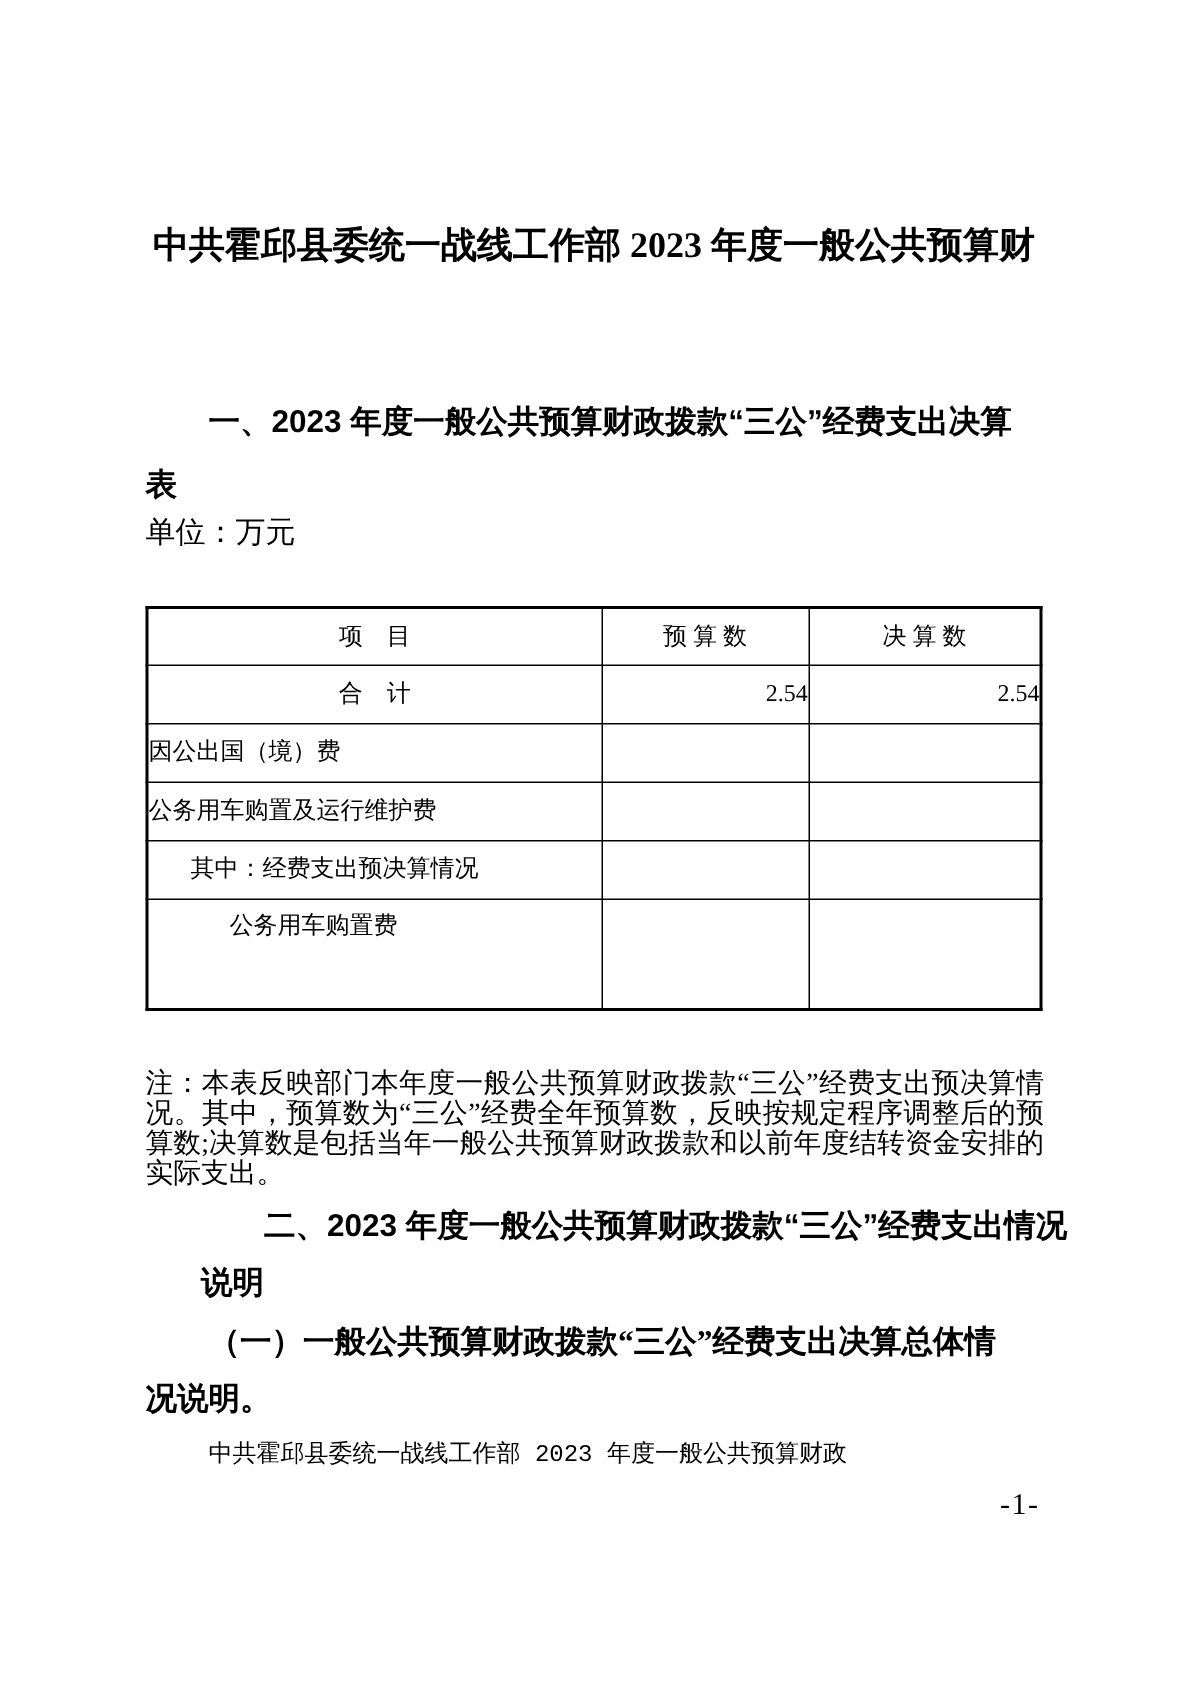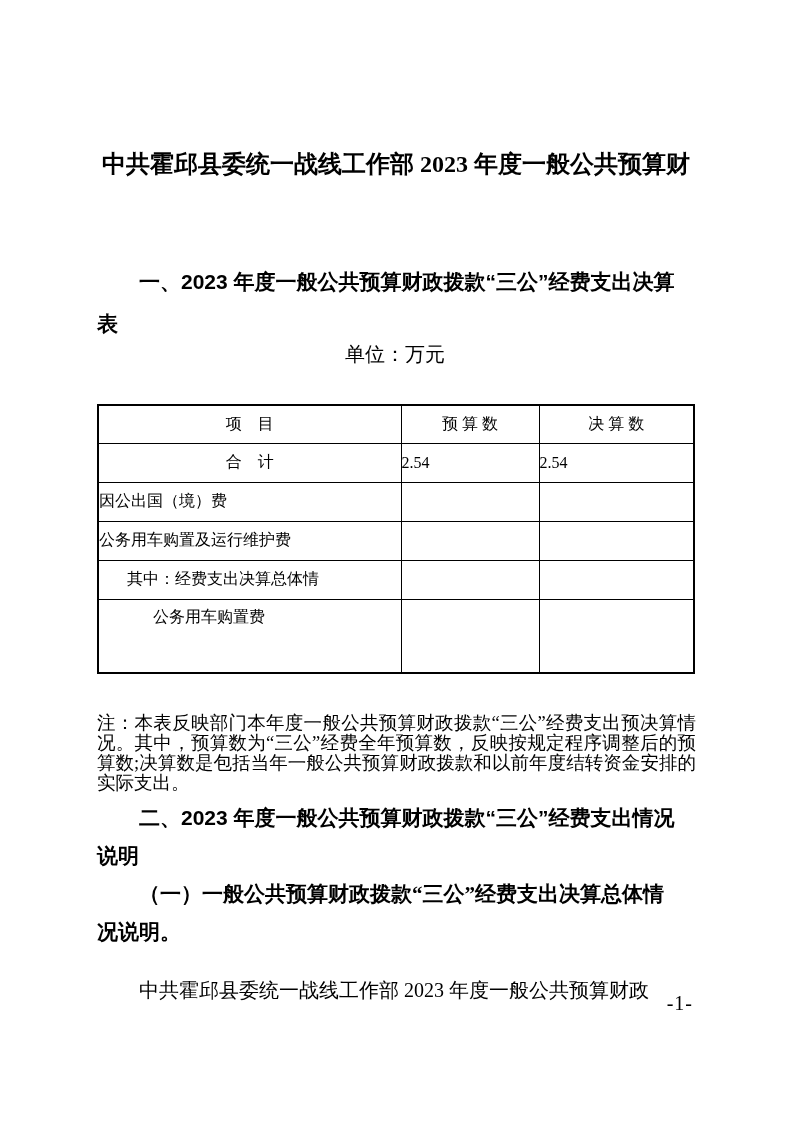--- a/index.html
+++ b/index.html
@@ -39,21 +39,21 @@
     font-family: "Liberation Sans", sans-serif;
   }
   .indent2em { padding-left: 42px; }
 
   
   .unit-label {
     position: absolute;
     top: 341px;
     left: 97px;
     width: 596px;
-    text-align: center;
+    text-align: left;
     font-size: 20px;
     font-family: "Liberation Serif", serif;
   }
 
   
   table.budget {
     position: absolute;
     top: 404px;
     left: 97px;
     width: 596px;
@@ -69,21 +69,21 @@
     overflow: hidden;
   }
   tr.r-head  { height: 38px; }
   tbody tr   { height: 39px; }
   tr.r-last  { height: 74px; }
   tr.r-last td { vertical-align: top; padding-top: 7px; }
   .c-center { text-align: center; }
   .c-item   { text-align: left; padding-left: 8px; }
   .c-item.pad1 { padding-left: 28px; }
   .c-item.pad2 { padding-left: 54px; }
-  .c-num    { text-align: left; }
+  .c-num    { text-align: right; }
 
   
   .table-note {
     position: absolute;
     top: 713px;
     left: 97px;
     width: 599px;
     font-size: 18.5px;
     line-height: 20px;
     text-align: justify;
@@ -92,23 +92,23 @@
 
   
   .sec2 {
     position: absolute;
     top: 799px;
     left: 97px;
     width: 606px;
     font-size: 21px;
     line-height: 38px;
   }
-  .sec2 .h   { font-family: "Liberation Sans", sans-serif; font-weight: 600; }
+  .sec2 .h   { font-family: "Liberation Sans", sans-serif; font-weight: 600; margin-left: 37px; }
   .sec2 .sub { font-family: "Liberation Serif", serif; font-weight: bold; }
-  .sec2 .body{ font-family: Liberation Serif, serif; font-weight: normal; font-size: 20px; margin-top: 20px; }
+  .sec2 .body{ font-family: Liberation Mono, monospace; font-weight: normal; font-size: 16px; }
 
   
   .page-number {
     position: absolute;
     top: 992px;
     left: 97px;
     width: 596px;
     text-align: right;
     padding-right: 2px;
     font-size: 20px;
@@ -155,21 +155,21 @@
         <td class="c-item">因公出国（境）费</td>
         <td class="c-num"></td>
         <td class="c-num"></td>
       </tr>
       <tr>
         <td class="c-item">公务用车购置及运行维护费</td>
         <td class="c-num"></td>
         <td class="c-num"></td>
       </tr>
       <tr>
-        <td class="c-item pad1">其中：经费支出决算总体情</td>
+        <td class="c-item pad1">其中：经费支出预决算情况</td>
         <td class="c-num"></td>
         <td class="c-num"></td>
       </tr>
       <tr class="r-last">
         <td class="c-item pad2">公务用车购置费</td>
         <td class="c-num"></td>
         <td class="c-num"></td>
       </tr>
     </tbody>
   </table>

